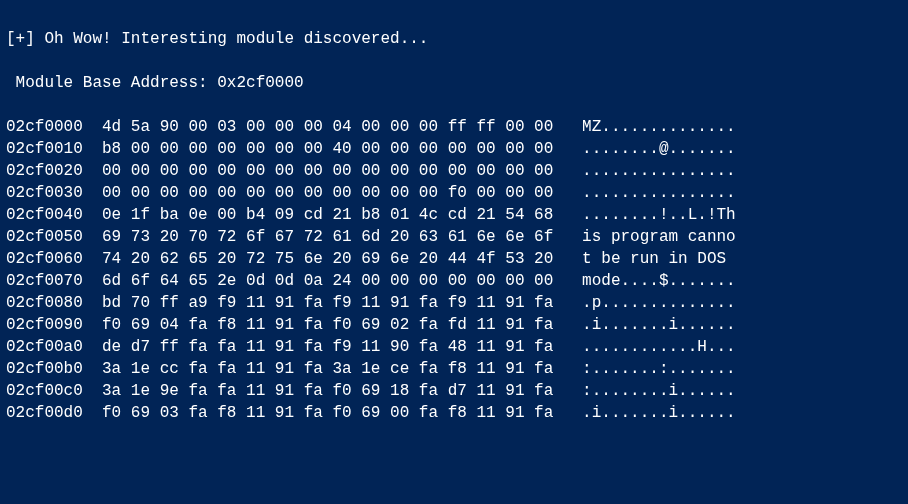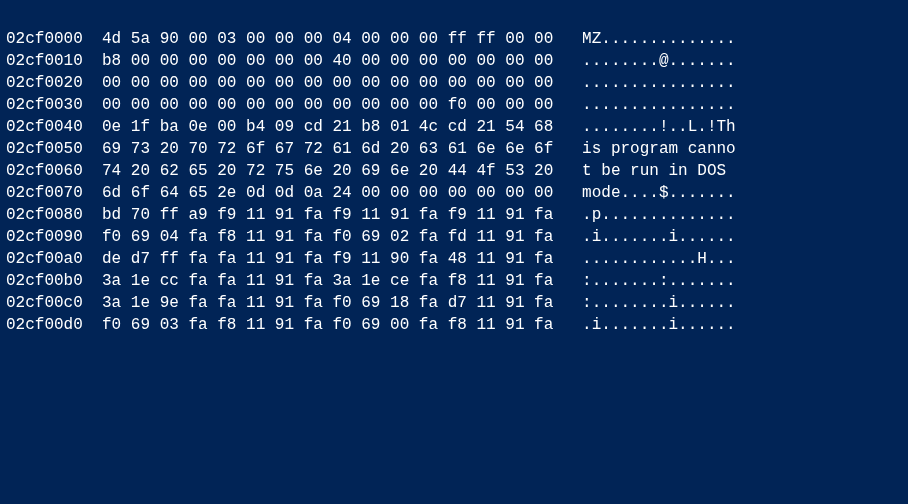--- a/index.html
+++ b/index.html
@@ -24,15 +24,17 @@
   .offset-header {
     white-space: pre;
   }
   .hex-row {
     white-space: pre;
   }
 </style>
 </head>
 <body>
 <div class="wrap">
+<div class="line"><span>[+] Oh Wow! Interesting module discovered...</span></div>
+<div class="line"> <span>Module Base Address:</span> <span>0x2cf0000</span></div>
 <div id="hex-rows"><div class="hex-row">02cf0000  4d 5a 90 00 03 00 00 00 04 00 00 00 ff ff 00 00   MZ..............</div><div class="hex-row">02cf0010  b8 00 00 00 00 00 00 00 40 00 00 00 00 00 00 00   ........@.......</div><div class="hex-row">02cf0020  00 00 00 00 00 00 00 00 00 00 00 00 00 00 00 00   ................</div><div class="hex-row">02cf0030  00 00 00 00 00 00 00 00 00 00 00 00 f0 00 00 00   ................</div><div class="hex-row">02cf0040  0e 1f ba 0e 00 b4 09 cd 21 b8 01 4c cd 21 54 68   ........!..L.!Th</div><div class="hex-row">02cf0050  69 73 20 70 72 6f 67 72 61 6d 20 63 61 6e 6e 6f   is program canno</div><div class="hex-row">02cf0060  74 20 62 65 20 72 75 6e 20 69 6e 20 44 4f 53 20   t be run in DOS </div><div class="hex-row">02cf0070  6d 6f 64 65 2e 0d 0d 0a 24 00 00 00 00 00 00 00   mode....$.......</div><div class="hex-row">02cf0080  bd 70 ff a9 f9 11 91 fa f9 11 91 fa f9 11 91 fa   .p..............</div><div class="hex-row">02cf0090  f0 69 04 fa f8 11 91 fa f0 69 02 fa fd 11 91 fa   .i.......i......</div><div class="hex-row">02cf00a0  de d7 ff fa fa 11 91 fa f9 11 90 fa 48 11 91 fa   ............H...</div><div class="hex-row">02cf00b0  3a 1e cc fa fa 11 91 fa 3a 1e ce fa f8 11 91 fa   :.......:.......</div><div class="hex-row">02cf00c0  3a 1e 9e fa fa 11 91 fa f0 69 18 fa d7 11 91 fa   :........i......</div><div class="hex-row">02cf00d0  f0 69 03 fa f8 11 91 fa f0 69 00 fa f8 11 91 fa   .i.......i......</div></div>
 
 </div>
 
 </body></html>

